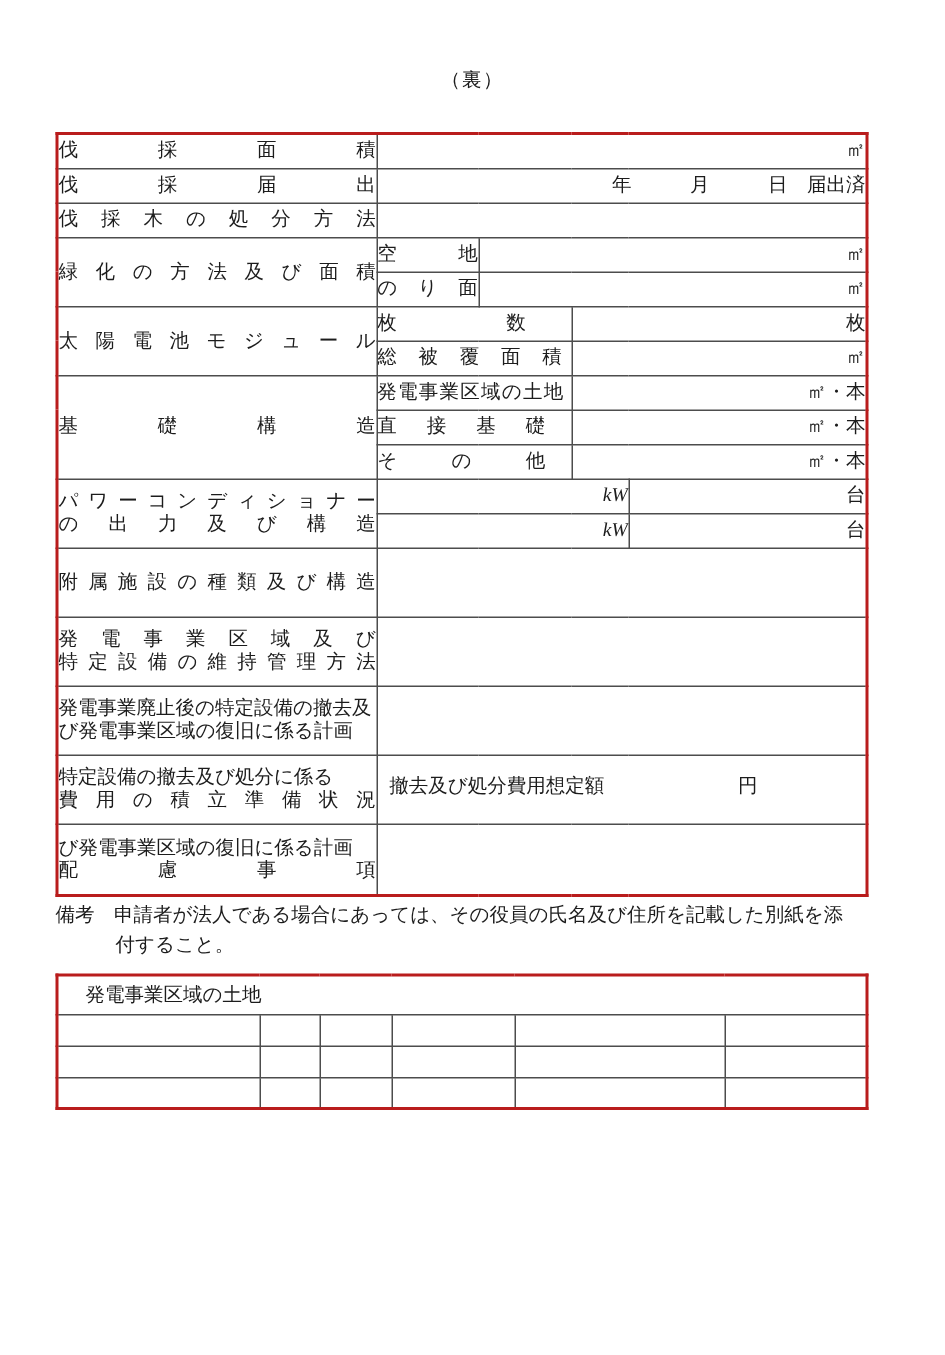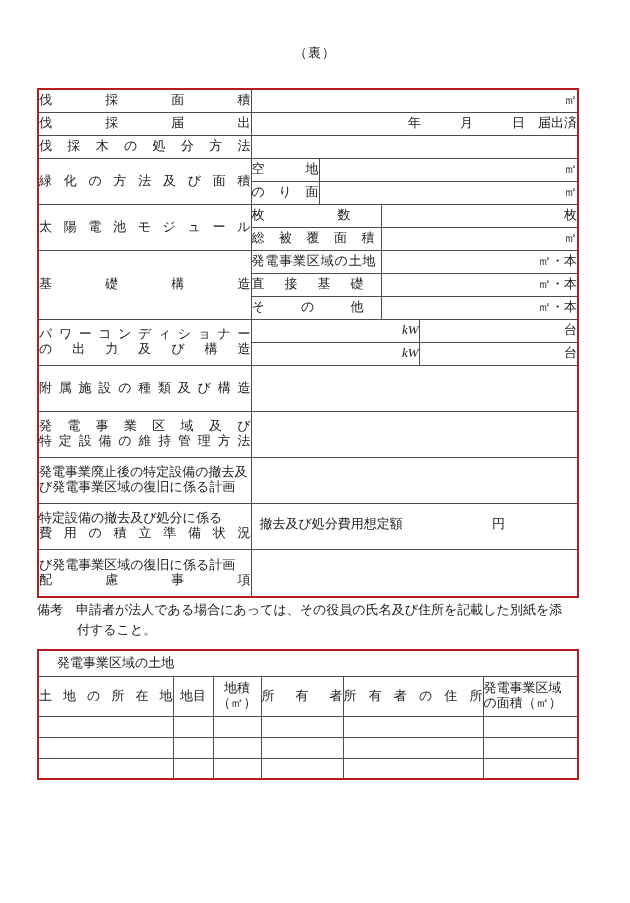--- a/index.html
+++ b/index.html
@@ -176,34 +176,20 @@
         <col style="width:40px">
         <col style="width:48px">
         <col style="width:82px">
         <col style="width:140px">
         <col style="width:95px">
     </colgroup>
     <tbody>
       <tr style="height:26px">
         <td colspan="6" style="padding-left:18px">発電事業区域の土地</td>
       </tr>
-      <tr style="height:40px">
-        <td class="hd">土 地 の 所 在 地</td>
-        <td class="hd2">地目</td>
-        <td class="hd2">
-          <span style="display:block">地積</span>
-          <span style="display:block">（㎡）</span>
-        </td>
-        <td class="hd">所 有 者</td>
-        <td class="hd">所 有 者 の 住 所</td>
-        <td class="hd3">
-          <span style="display:block">発電事業区域</span>
-          <span style="display:block">の面積（㎡）</span>
-        </td>
-      </tr>
       <tr style="height:21px">
         <td></td>
           <td></td>
           <td></td>
           <td></td>
           <td></td>
           <td></td>
       </tr>
       <tr style="height:21px">
         <td></td>

